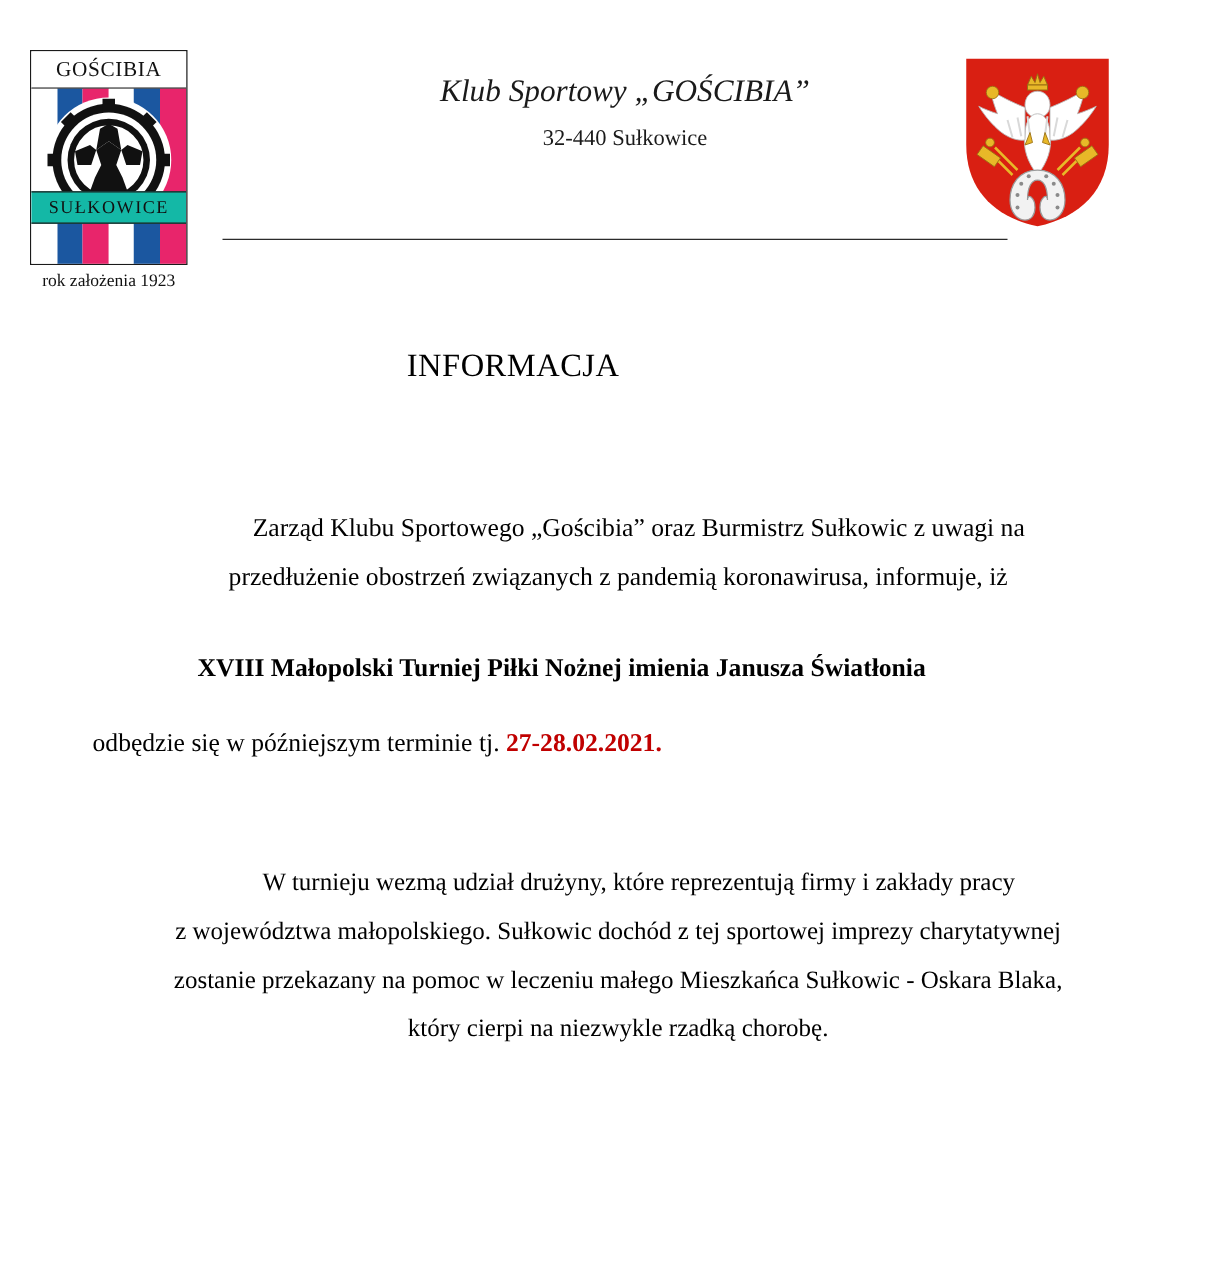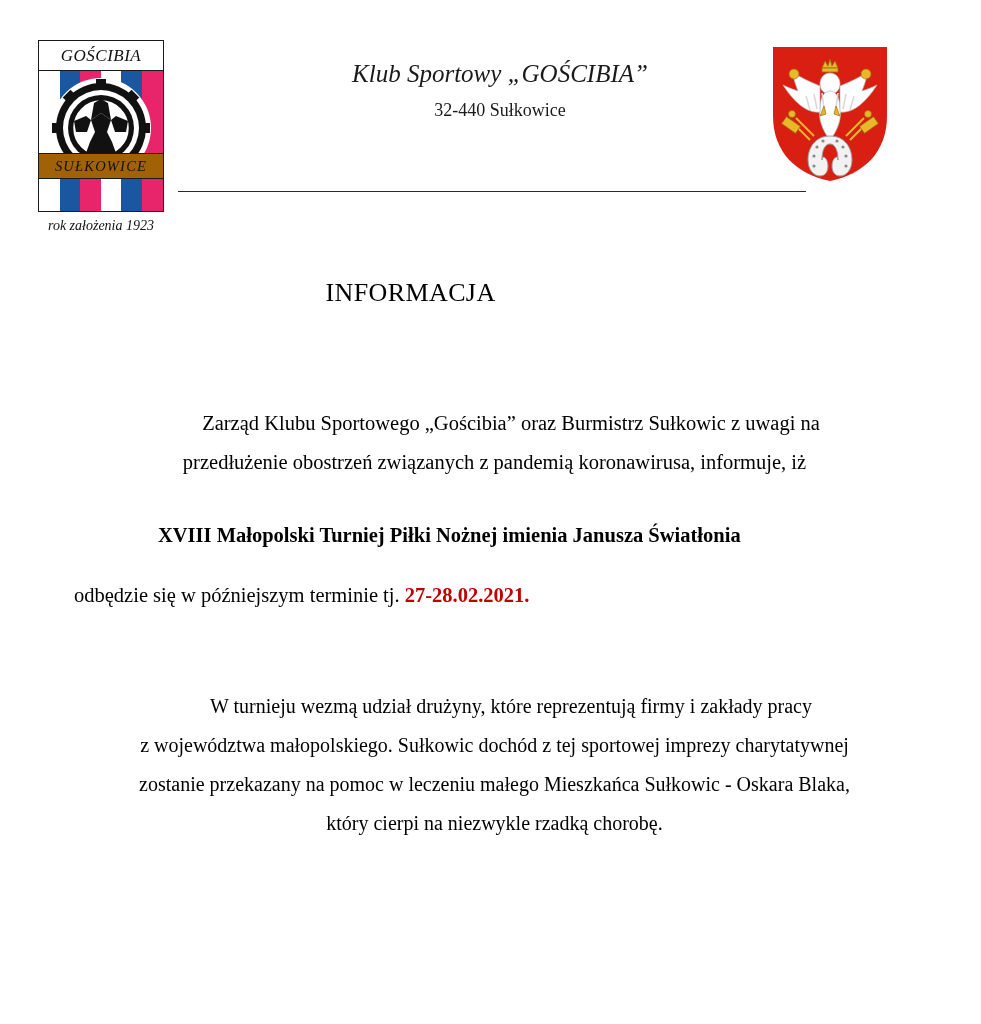--- a/index.html
+++ b/index.html
@@ -21,25 +21,24 @@
     position: absolute;
     left: 0;
     top: 0;
     width: 981px;
     height: 260px;
   }
 
   
   .club-logo {
     position: absolute;
-    left: 28px;
+    left: 14px;
     top: 40px;
     width: 146px;
     height: 210px;
-    font-style: italic;
   }
   .logo-frame {
     position: absolute;
     left: 10px;
     top: 0;
     width: 126px;
     height: 172px;
     border: 1.5px solid #1a1a1a;
     background: #ffffff;
     box-sizing: border-box;
@@ -62,21 +61,21 @@
     letter-spacing: 0.5px;
     font-family: "Liberation Serif", serif;
     color: #111;
   }
   .logo-bottom-band {
     position: absolute;
     left: 0;
     top: 112px;
     width: 100%;
     height: 26px;
-    background: #a16207;
+    background: #14b8a6;
     border-top: 1.5px solid #1a1a1a;
     border-bottom: 1.5px solid #1a1a1a;
     box-sizing: border-box;
     display: flex;
     align-items: center;
     justify-content: center;
     z-index: 4;
   }
   .logo-bottom-band span {
     font-size: 14.5px;

